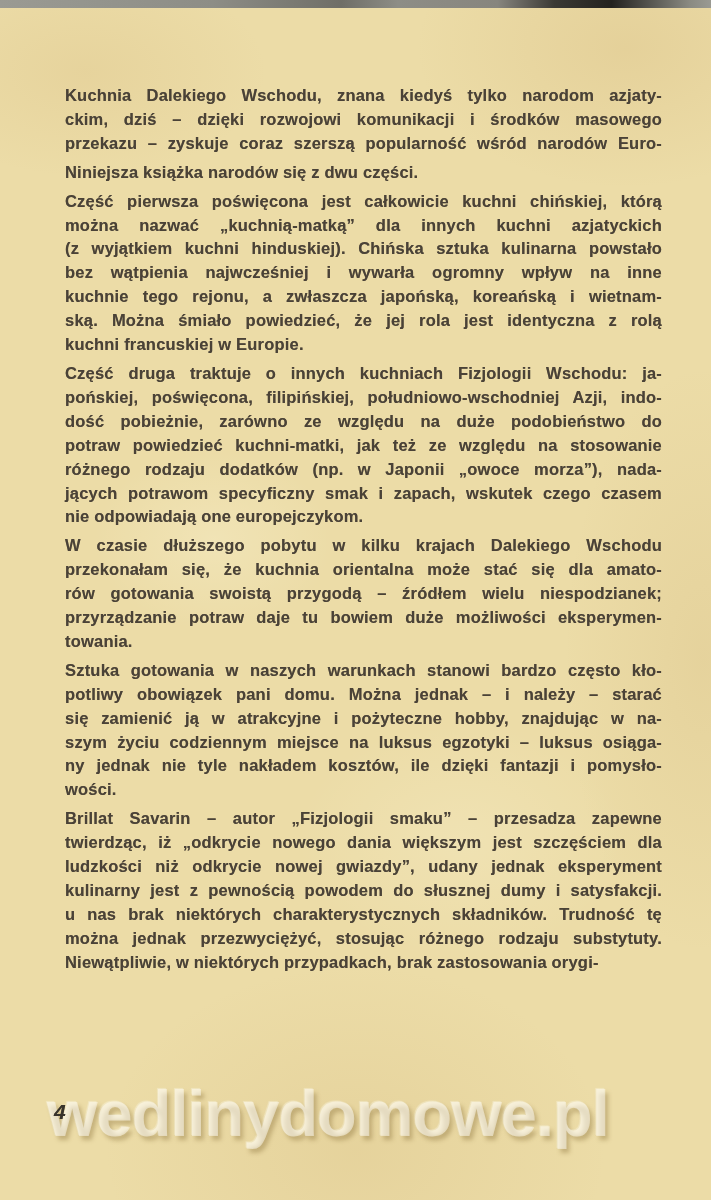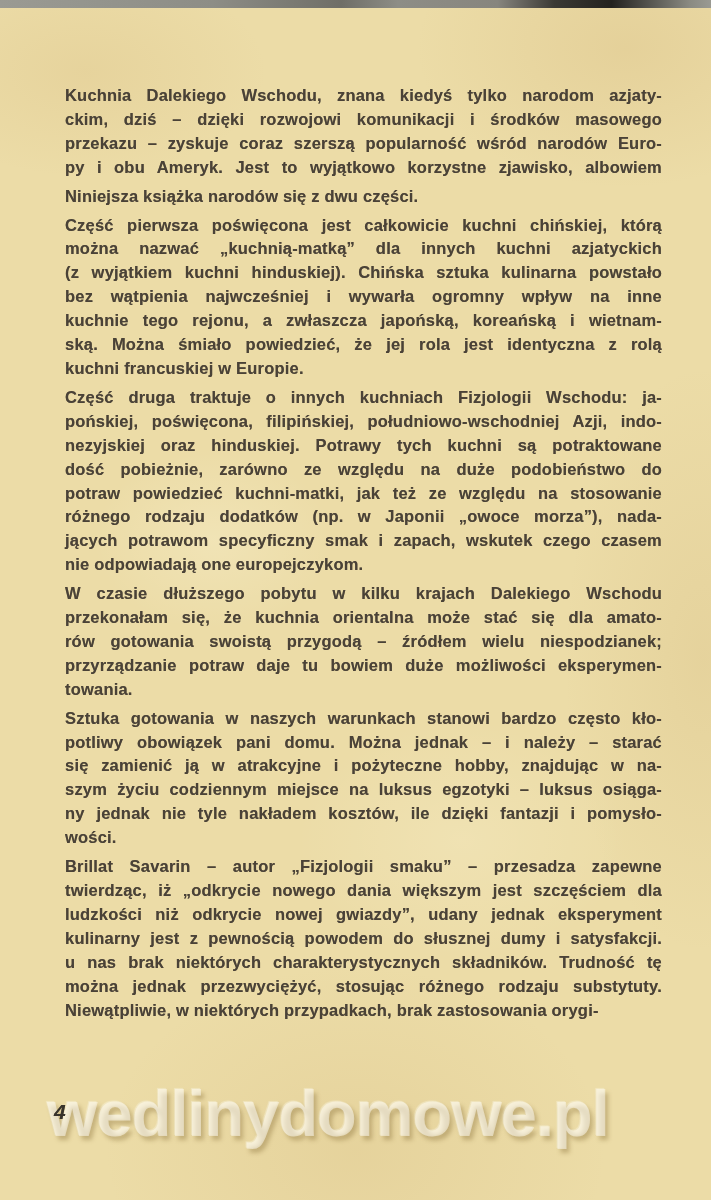--- a/index.html
+++ b/index.html
@@ -81,38 +81,36 @@
 <div class="scan">
   <div class="scanner-strip"></div>
 
   <div class="watermark">wedlinydomowe.pl</div>
 
   <div class="text-block">
       <div class="paragraph">
         <div class="line">Kuchnia Dalekiego Wschodu, znana kiedyś tylko narodom azjaty-</div>
         <div class="line">ckim, dziś – dzięki rozwojowi komunikacji i środków masowego</div>
         <div class="line">przekazu – zyskuje coraz szerszą popularność wśród narodów Euro-</div>
-        <div class="line">py i obu Ameryk. Jest to wyjątkowo korzystne zjawisko, albowiem</div>
       </div>
       <div class="paragraph">
         <div class="line last">Niniejsza książka narodów się z dwu części.</div>
       </div>
       <div class="paragraph">
         <div class="line">Część pierwsza poświęcona jest całkowicie kuchni chińskiej, którą</div>
         <div class="line">można nazwać „kuchnią-matką” dla innych kuchni azjatyckich</div>
         <div class="line">(z wyjątkiem kuchni hinduskiej). Chińska sztuka kulinarna powstało</div>
         <div class="line">bez wątpienia najwcześniej i wywarła ogromny wpływ na inne</div>
         <div class="line">kuchnie tego rejonu, a zwłaszcza japońską, koreańską i wietnam-</div>
         <div class="line">ską. Można śmiało powiedzieć, że jej rola jest identyczna z rolą</div>
         <div class="line last">kuchni francuskiej w Europie.</div>
       </div>
       <div class="paragraph">
         <div class="line">Część druga traktuje o innych kuchniach Fizjologii Wschodu: ja-</div>
         <div class="line">pońskiej, poświęcona, filipińskiej, południowo-wschodniej Azji, indo-</div>
-        <div class="line">nezyjskiej oraz hinduskiej. Potrawy tych kuchni są potraktowane</div>
         <div class="line">dość pobieżnie, zarówno ze względu na duże podobieństwo do</div>
         <div class="line">potraw powiedzieć kuchni-matki, jak też ze względu na stosowanie</div>
         <div class="line">różnego rodzaju dodatków (np. w Japonii „owoce morza”), nada-</div>
         <div class="line">jących potrawom specyficzny smak i zapach, wskutek czego czasem</div>
         <div class="line last">nie odpowiadają one europejczykom.</div>
       </div>
       <div class="paragraph">
         <div class="line">W czasie dłuższego pobytu w kilku krajach Dalekiego Wschodu</div>
         <div class="line">przekonałam się, że kuchnia orientalna może stać się dla amato-</div>
         <div class="line">rów gotowania swoistą przygodą – źródłem wielu niespodzianek;</div>

